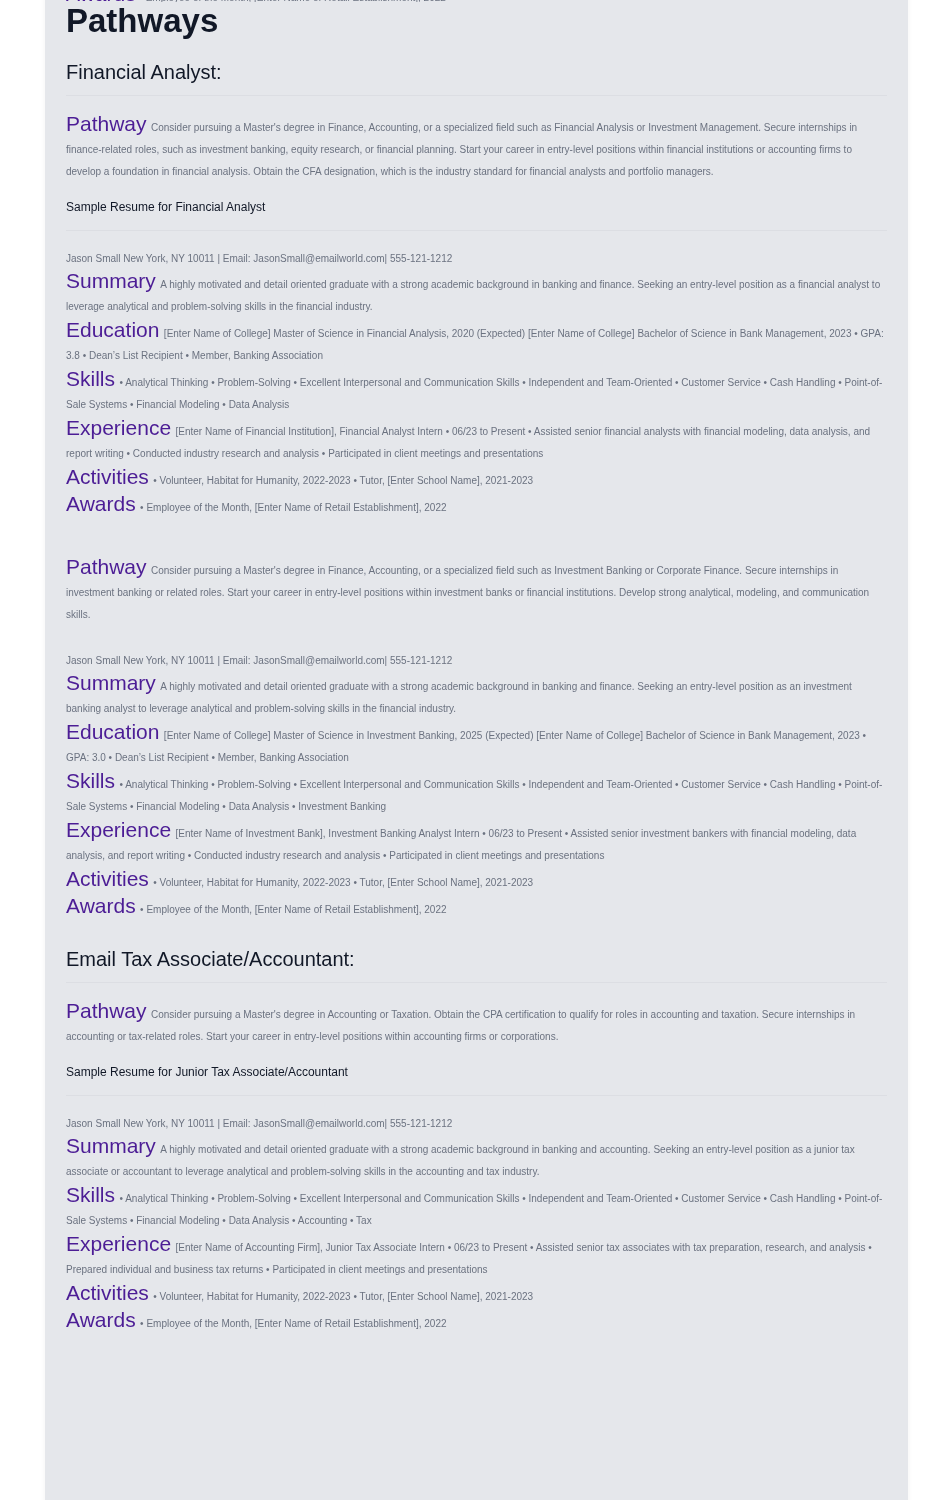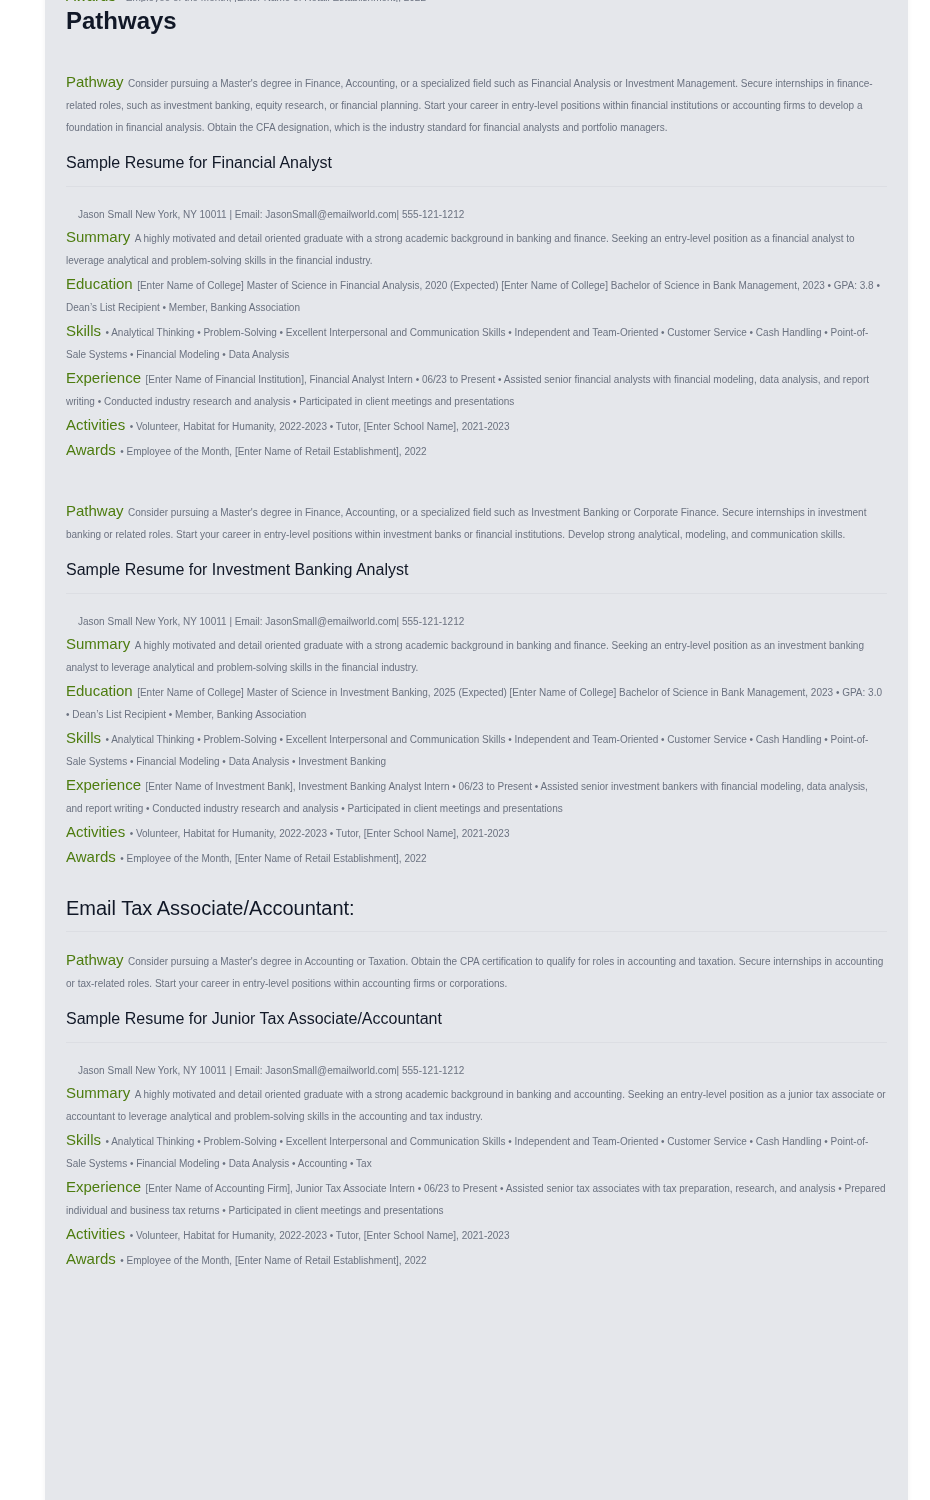--- a/index.html
+++ b/index.html
@@ -12,78 +12,78 @@
     position: absolute; left: 45px; top: -20px; width: 863px; height: 1560px;
     background: #e5e7eb;
     box-shadow: 0 0 6px rgba(0,0,0,0.05);
     padding: 0 21px; box-sizing: border-box;
   }
   .top-cut {
     margin: 0; height: 22px; overflow: hidden; position: relative;
     font-size: 13.5px; line-height: 20px; color: #6b7280;
   }
   .top-cut .inner { position: absolute; bottom: -6px; left: 0; white-space: nowrap; }
-  .lbl { color: #4d7c0f; font-size: 15px; font-weight: 500; }
+  .lbl { color: #4c1d95; font-size: 21px; font-weight: 500; }
   .txt { color: #6b7280; font-size: 10px; }
   h1.page-title {
-    margin: 4px 0 0 0; font-size: 24px; font-weight: 700; color: #111827;
+    margin: 4px 0 0 0; font-size: 33px; font-weight: 700; color: #111827;
     line-height: 30px; height: 48px;
   }
   h2.sec {
     margin: 0; font-size: 20px; font-weight: 500; color: #111827;
     line-height: 26px; padding: 5px 0 10px 0;
     border-bottom: 1px solid #dcdee3;
   }
   h3.sub {
-    margin: 0; font-size: 16px; font-weight: 500; color: #111827;
+    margin: 0; font-size: 12px; font-weight: 500; color: #111827;
     line-height: 26px; padding: 4px 0 10px 0;
     border-bottom: 1px solid #dcdee3;
   }
   .section { padding-top: 18px; }
   .section:first-of-type { padding-top: 0; }
   p.para { margin: 0; line-height: 20px; }
   .pathway { padding: 18px 0 8px 0; }
   .resume { padding-top: 18px; }
   .resume p { margin: 0 0 3px 0; line-height: 20px; }
-  .resume p.contact { margin-bottom: 2px; margin-left: 12px; }
+  .resume p.contact { margin-bottom: 2px; }
 </style>
 </head>
 <body>
 
 <div class="card">
   <div class="top-cut">
     <div class="inner">
       <span class="lbl">Awards</span>
       <span class="txt">• Employee of the Month, [Enter Name of Retail Establishment], 2022</span>
     </div>
   </div>
 
   <h1 class="page-title">Pathways</h1>
 
   <div id="sections">
       <div class="section">
+        <h2 class="sec">Financial Analyst:</h2>
         <div class="pathway">
           <p class="para"><span class="lbl">Pathway</span> <span class="txt">Consider pursuing a Master's degree in Finance, Accounting, or a specialized field such as Financial Analysis or Investment Management. Secure internships in finance-related roles, such as investment banking, equity research, or financial planning. Start your career in entry-level positions within financial institutions or accounting firms to develop a foundation in financial analysis. Obtain the CFA designation, which is the industry standard for financial analysts and portfolio managers.</span></p>
         </div>
         <h3 class="sub">Sample Resume for Financial Analyst</h3>
         <div class="resume">
           <p class="contact txt">Jason Small New York, NY 10011 | Email: JasonSmall@emailworld.com| 555-121-1212</p>
           <p><span class="lbl">Summary</span> <span class="txt">A highly motivated and detail oriented graduate with a strong academic background in banking and finance. Seeking an entry-level position as a financial analyst to leverage analytical and problem-solving skills in the financial industry.</span></p>
           <p><span class="lbl">Education</span> <span class="txt">[Enter Name of College] Master of Science in Financial Analysis, 2020 (Expected) [Enter Name of College] Bachelor of Science in Bank Management, 2023 • GPA: 3.8 • Dean’s List Recipient • Member, Banking Association</span></p>
           <p><span class="lbl">Skills</span> <span class="txt">• Analytical Thinking • Problem-Solving • Excellent Interpersonal and Communication Skills • Independent and Team-Oriented • Customer Service • Cash Handling • Point-of-Sale Systems • Financial Modeling • Data Analysis</span></p>
           <p><span class="lbl">Experience</span> <span class="txt">[Enter Name of Financial Institution], Financial Analyst Intern • 06/23 to Present • Assisted senior financial analysts with financial modeling, data analysis, and report writing • Conducted industry research and analysis • Participated in client meetings and presentations</span></p>
           <p><span class="lbl">Activities</span> <span class="txt">• Volunteer, Habitat for Humanity, 2022-2023 • Tutor, [Enter School Name], 2021-2023</span></p>
           <p><span class="lbl">Awards</span> <span class="txt">• Employee of the Month, [Enter Name of Retail Establishment], 2022</span></p>
         </div>
       </div>
       <div class="section">
         <div class="pathway">
           <p class="para"><span class="lbl">Pathway</span> <span class="txt">Consider pursuing a Master's degree in Finance, Accounting, or a specialized field such as Investment Banking or Corporate Finance. Secure internships in investment banking or related roles. Start your career in entry-level positions within investment banks or financial institutions. Develop strong analytical, modeling, and communication skills.</span></p>
         </div>
-        <h3 class="sub">Sample Resume for Investment Banking Analyst</h3>
         <div class="resume">
           <p class="contact txt">Jason Small New York, NY 10011 | Email: JasonSmall@emailworld.com| 555-121-1212</p>
           <p><span class="lbl">Summary</span> <span class="txt">A highly motivated and detail oriented graduate with a strong academic background in banking and finance. Seeking an entry-level position as an investment banking analyst to leverage analytical and problem-solving skills in the financial industry.</span></p>
           <p><span class="lbl">Education</span> <span class="txt">[Enter Name of College] Master of Science in Investment Banking, 2025 (Expected) [Enter Name of College] Bachelor of Science in Bank Management, 2023 • GPA: 3.0 • Dean’s List Recipient • Member, Banking Association</span></p>
           <p><span class="lbl">Skills</span> <span class="txt">• Analytical Thinking • Problem-Solving • Excellent Interpersonal and Communication Skills • Independent and Team-Oriented • Customer Service • Cash Handling • Point-of-Sale Systems • Financial Modeling • Data Analysis • Investment Banking</span></p>
           <p><span class="lbl">Experience</span> <span class="txt">[Enter Name of Investment Bank], Investment Banking Analyst Intern • 06/23 to Present • Assisted senior investment bankers with financial modeling, data analysis, and report writing • Conducted industry research and analysis • Participated in client meetings and presentations</span></p>
           <p><span class="lbl">Activities</span> <span class="txt">• Volunteer, Habitat for Humanity, 2022-2023 • Tutor, [Enter School Name], 2021-2023</span></p>
           <p><span class="lbl">Awards</span> <span class="txt">• Employee of the Month, [Enter Name of Retail Establishment], 2022</span></p>
         </div>
       </div>

